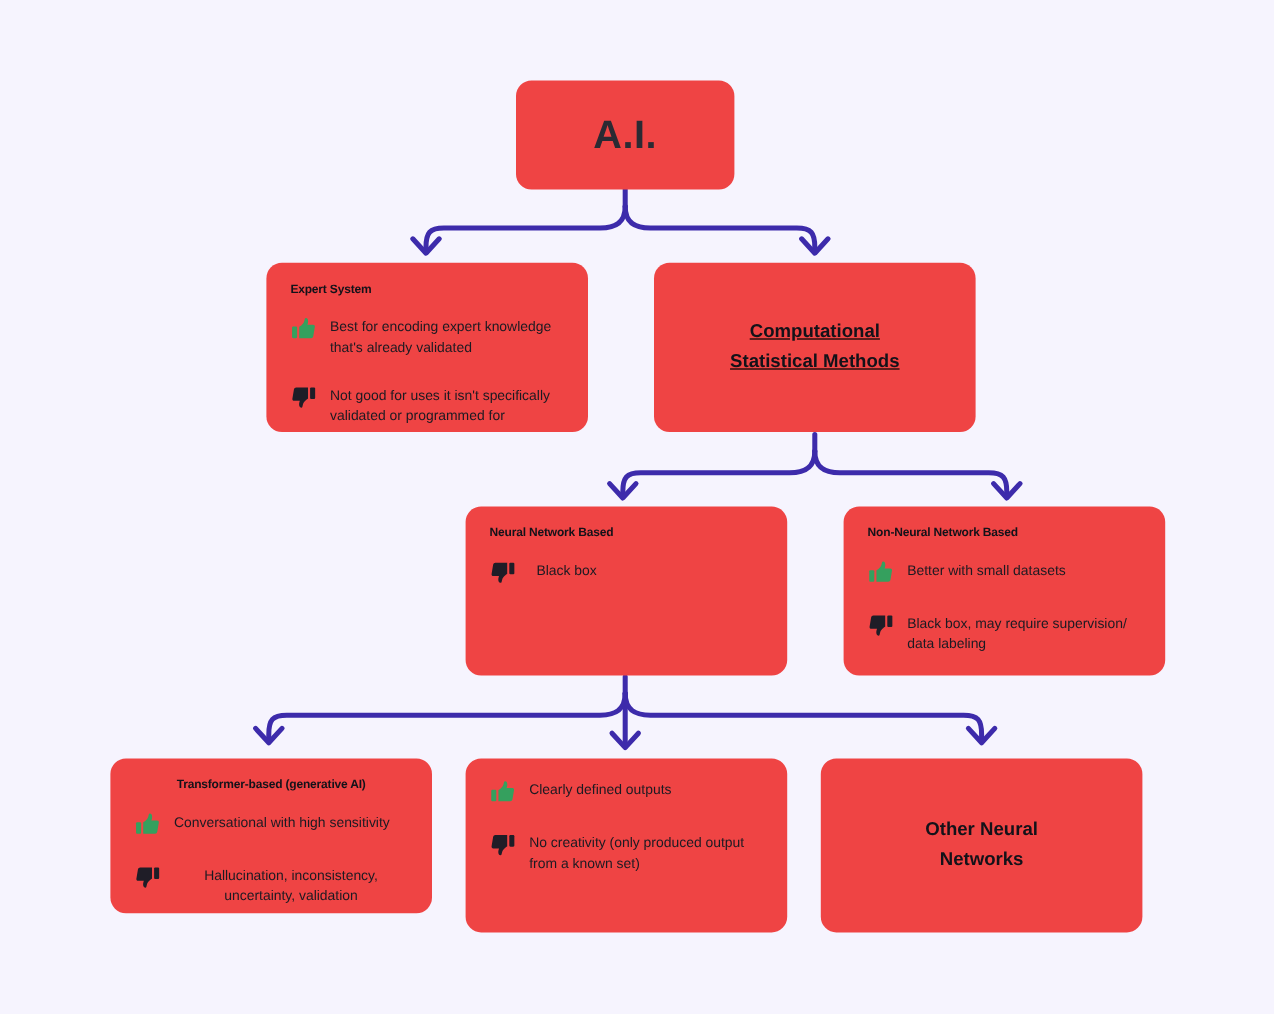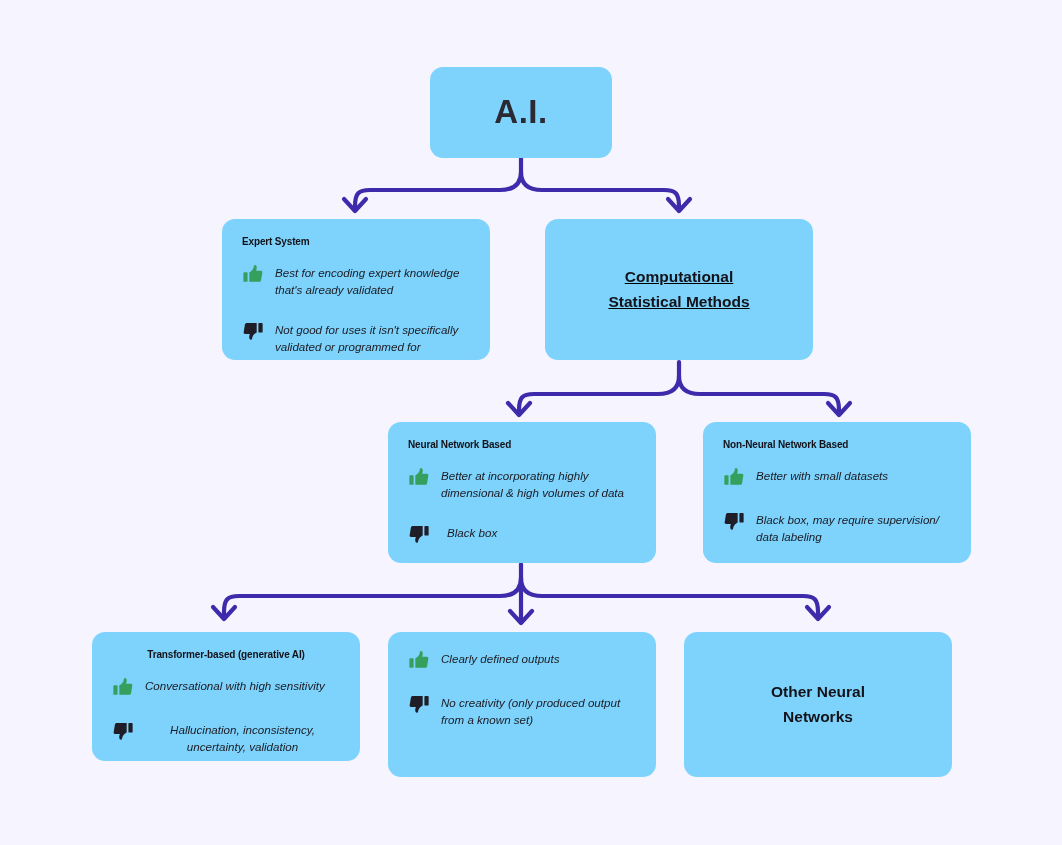--- a/index.html
+++ b/index.html
@@ -24,21 +24,21 @@
   }
   #connectors {
     position: absolute;
     left: 0; top: 0;
     width: 1062px;
     height: 845px;
     pointer-events: none;
   }
   .node {
     position: absolute;
-    background: #7dd3fc;
+    background: #ef4444;
     border-radius: 13px;
     box-sizing: border-box;
   }
   
   .node.centered {
     display: flex;
     flex-direction: column;
     align-items: center;
     justify-content: center;
     text-align: center;
@@ -81,21 +81,20 @@
     margin-right: 11px;
     margin-top: 0px;
   }
   .bullet-icon svg { display: block; }
   .bullet-text {
     font-size: 11.6px;
     color: #1b1a22;
     line-height: 1.48;
     font-weight: 400;
     padding-top: 1px;
-    font-style: italic;
   }
   
   .bullet.gap-lg { margin-bottom: 22px; }
   .bullet.indent .bullet-text { padding-left: 6px; }
 </style>
 </head>
 <body>
 
 <div id="canvas">
 
@@ -168,29 +167,20 @@
   </div>
 
   <div class="node centered" style="left:545px; top:219px; width:268px; height:141px;text-decoration:underline;">
     <div class="node-title-center">Computational</div>
     <div class="node-title-center">Statistical Methods</div>
   </div>
 
   <div class="node detail" style="left:388px; top:422px; width:268px; height:141px;">
     <div class="node-heading">Neural Network Based</div>
 
-    <div class="bullet gap-lg">
-      <span class="bullet-icon">
-        <svg width="22" height="22" viewBox="0 0 24 24">
-          <rect x="1.5" y="10" width="4.6" height="10.5" rx="1" fill="#35a05e"></rect>
-          <path d="M8 20.5 L8 10.2 C8 10.2 11.6 8.4 12.6 5.1 C13.1 3.4 12.9 2.2 14.1 2.2 C15.6 2.2 16.1 3.6 16.1 5.2 C16.1 6.7 15.4 8.4 15.4 8.4 L20.6 8.4 C21.7 8.4 22.4 9.2 22.2 10.3 L20.8 18.7 C20.6 19.8 19.8 20.5 18.7 20.5 Z" fill="#35a05e"></path>
-        </svg>
-      </span>
-      <span class="bullet-text">Better at incorporating highly dimensional &amp; high volumes of data</span>
-    </div>
 
     <div class="bullet indent">
       <span class="bullet-icon">
         <svg width="22" height="22" viewBox="0 0 24 24">
           <rect x="17.9" y="3.2" width="4.6" height="10.5" rx="1" fill="#1f1d27"></rect>
           <path d="M16 3.2 L16 13.5 C16 13.5 12.4 15.3 11.4 18.6 C10.9 20.3 11.1 21.5 9.9 21.5 C8.4 21.5 7.9 20.1 7.9 18.5 C7.9 17 8.6 15.3 8.6 15.3 L3.4 15.3 C2.3 15.3 1.6 14.5 1.8 13.4 L3.2 5 C3.4 3.9 4.2 3.2 5.3 3.2 Z" fill="#1f1d27"></path>
         </svg>
       </span>
       <span class="bullet-text">Black box</span>
     </div>

